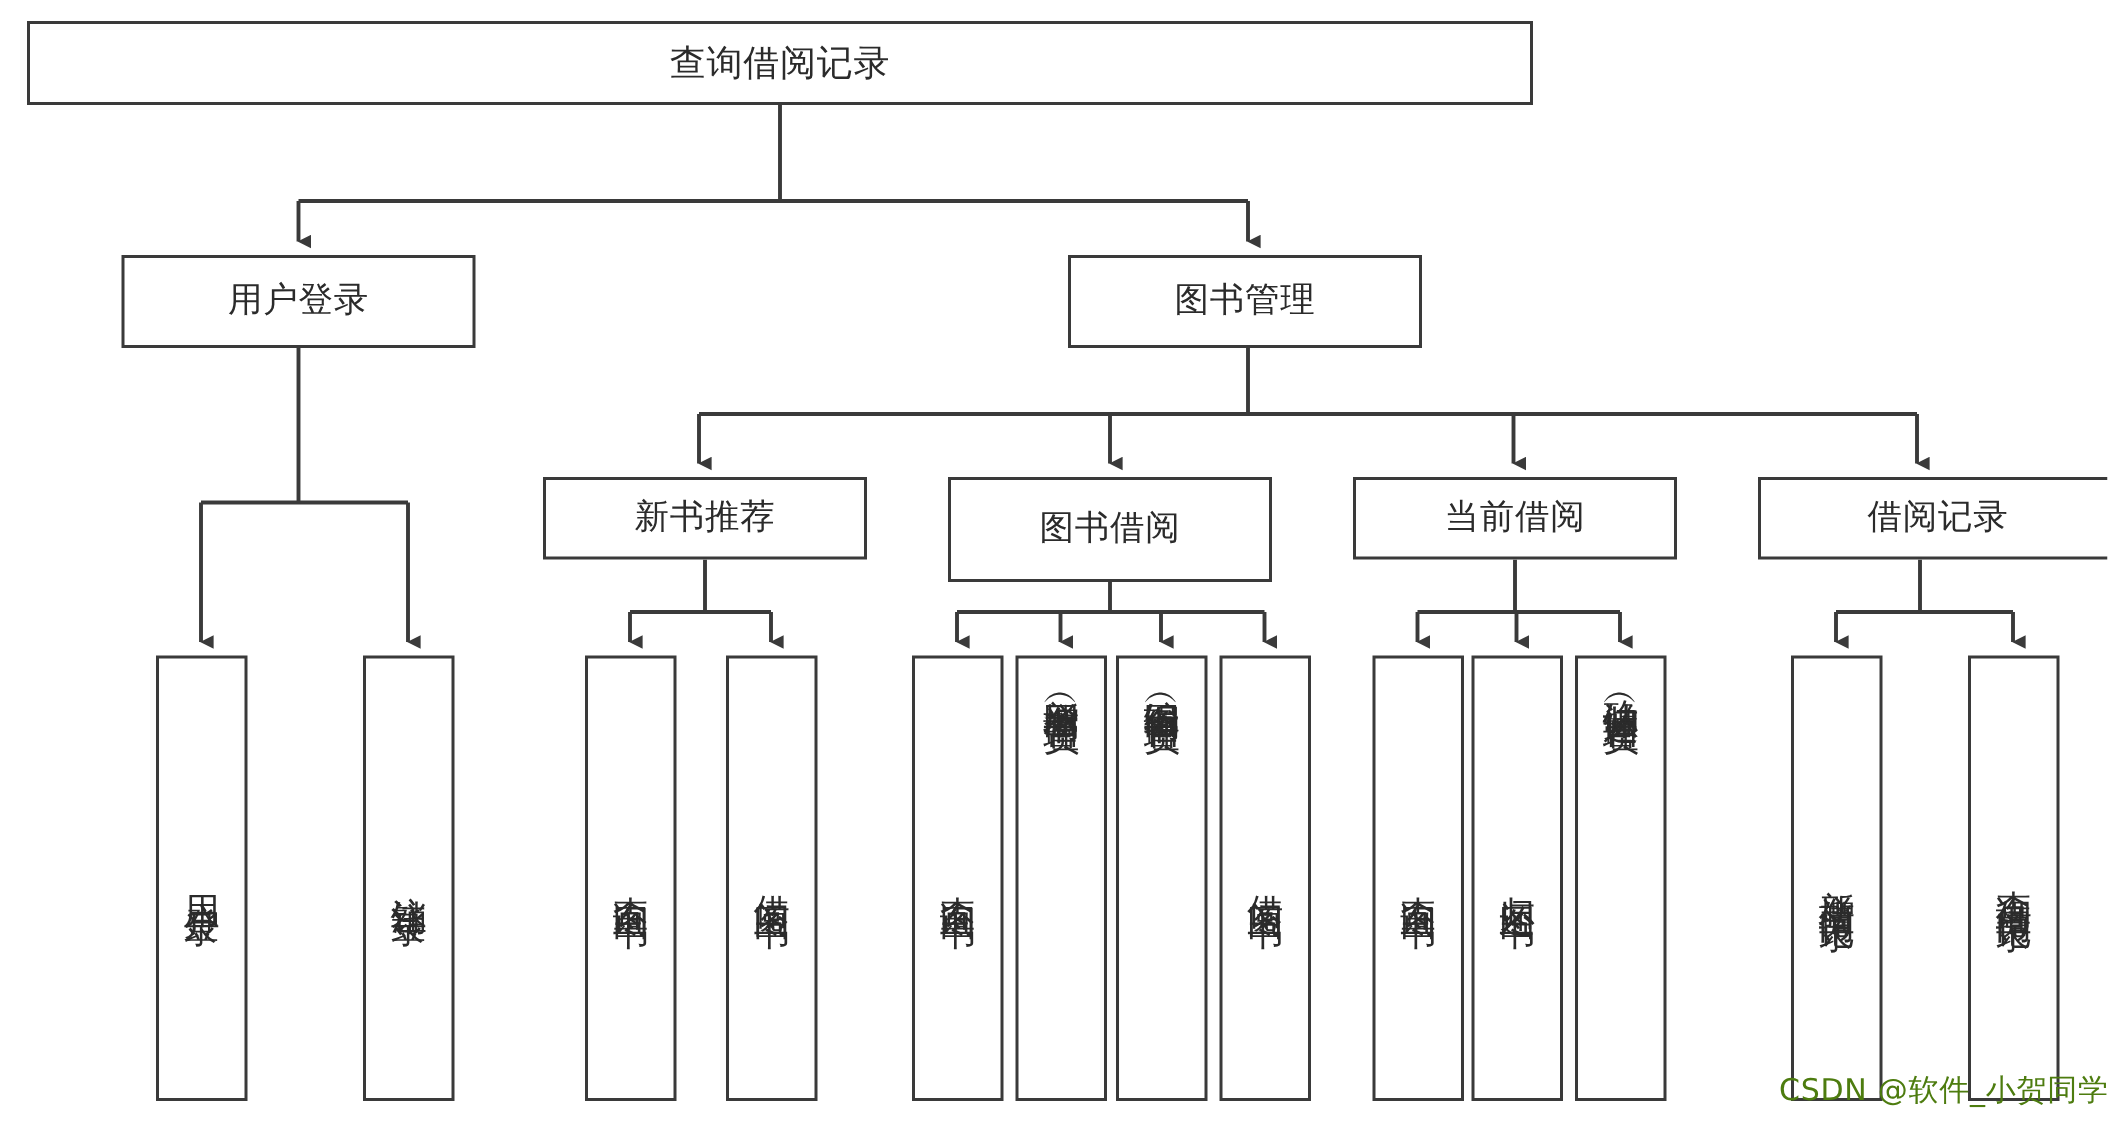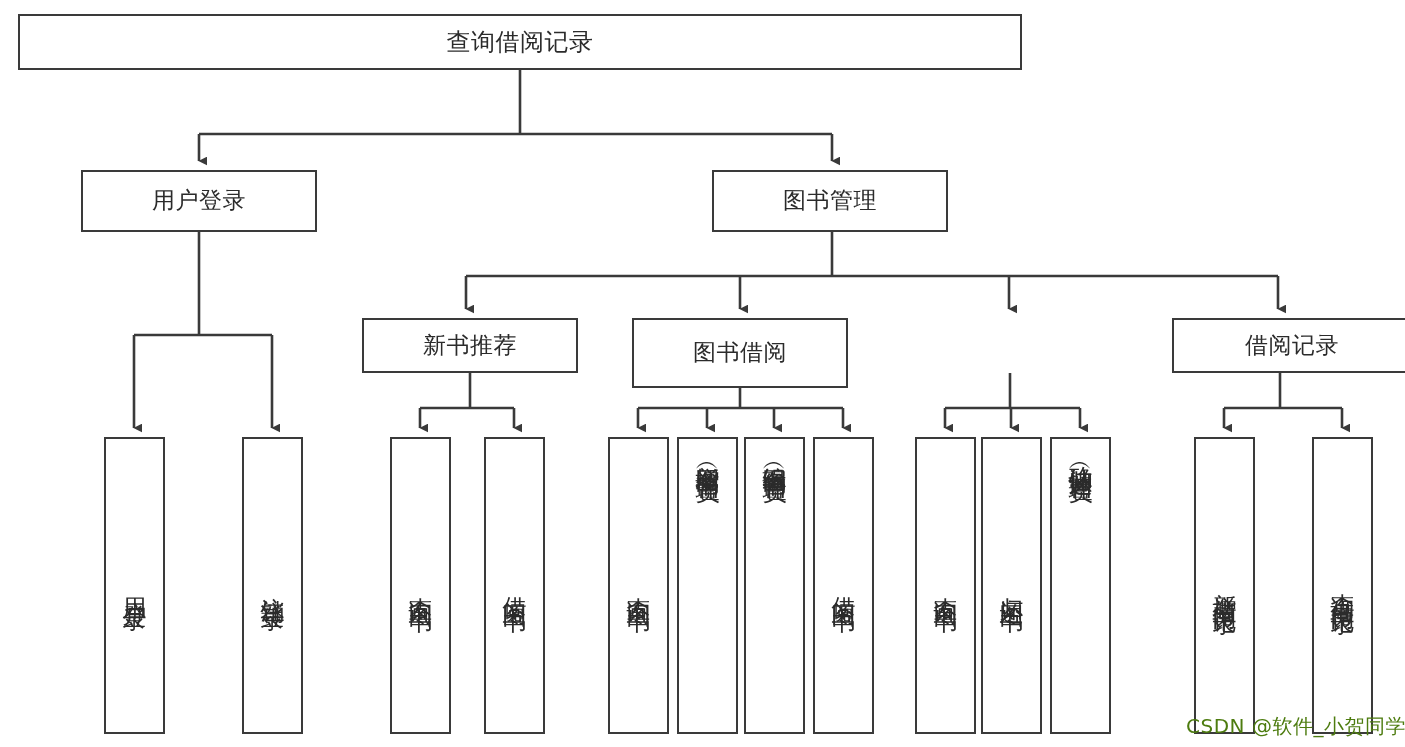--- a/index.html
+++ b/index.html
@@ -146,20 +146,23 @@
   <div class="node h-node" style="left:362px; top:318px; width:216px; height:55px;">
     <span class="lbl">新书推荐</span>
   </div>
 
   <div class="node h-node" style="left:712px; top:170px; width:236px; height:62px;">
     <span class="lbl">图书管理</span>
   </div>
   <div class="node h-node" style="left:632px; top:318px; width:216px; height:70px;">
     <span class="lbl">图书借阅</span>
   </div>
+  <div class="node h-node" style="left:902px; top:318px; width:216px; height:55px;">
+    <span class="lbl">当前借阅</span>
+  </div>
   <div class="node h-node" style="left:1172px; top:318px; width:240px; height:55px;">
     <span class="lbl">借阅记录</span>
   </div>
 
   <div class="node v-node center-text" style="left:104px; top:437px; width:61px; height:297px;">
     <span class="lbl">用户登录</span>
   </div>
   <div class="node v-node center-text" style="left:242px; top:437px; width:61px; height:297px;">
     <span class="lbl">注销登录</span>
   </div>

